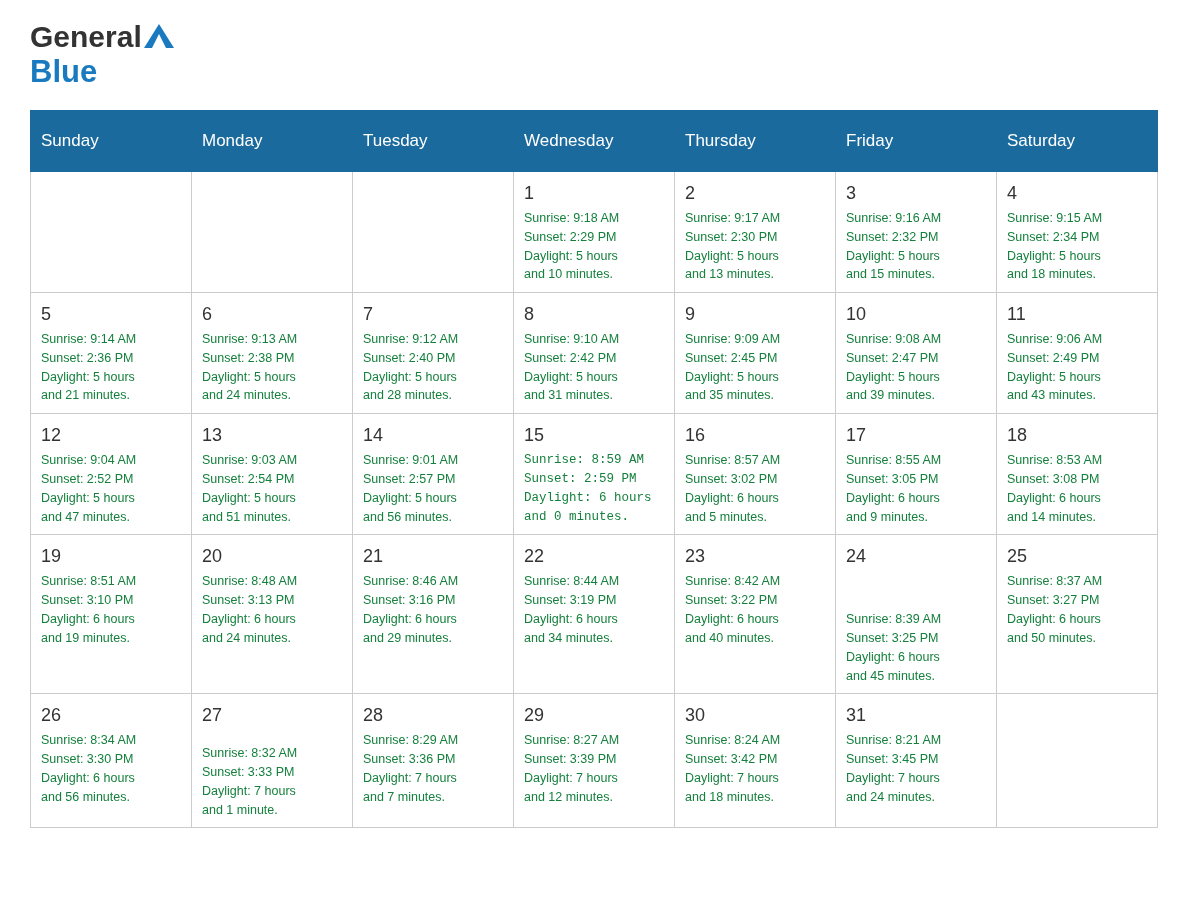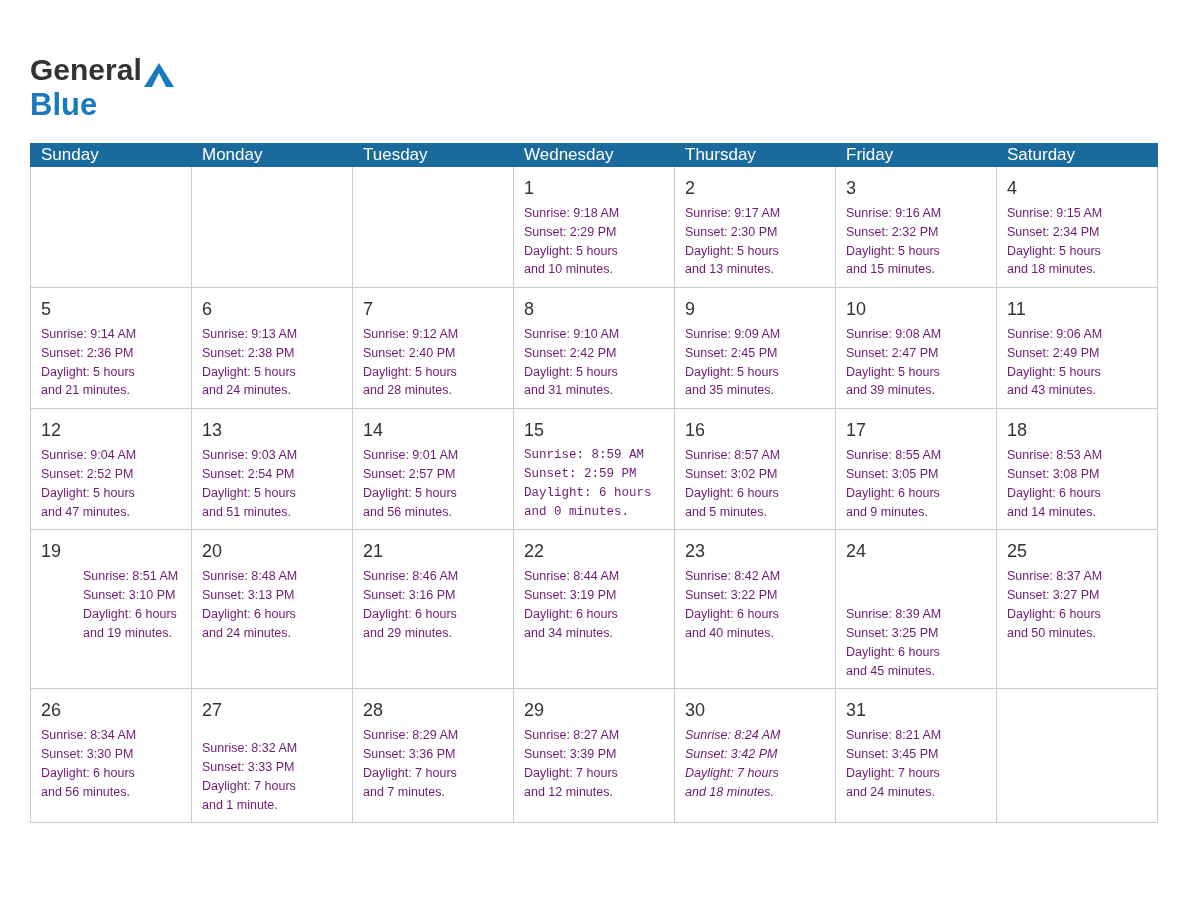--- a/index.html
+++ b/index.html
@@ -37,21 +37,21 @@
     }
     .calendar {
       width: 100%;
       border-collapse: collapse;
       border: 1px solid #ccc;
     }
     .calendar th {
       background-color: #1a6a9e;
       color: #ffffff;
       text-align: left;
-      padding: 1px 10px;
+      padding: 20px 10px;
       font-size: 17px;
       font-weight: normal;
       border: 1px solid #1a6a9e;
     }
     .calendar td {
       vertical-align: top;
       padding: 8px 10px;
       border: 1px solid #ccc;
       width: calc(100% / 7);
       height: 110px;
@@ -61,36 +61,35 @@
     }
     .day-number {
       font-size: 18px;
       font-weight: normal;
       color: #333;
       display: block;
       margin-bottom: 3px;
     }
     .day-info {
       font-size: 12.5px;
-      color: #701a75;
+      color: #15803d;
       line-height: 1.5;
     }
     .empty-cell {
       background: #fff;
     }
     
     .logo-wrapper {
       display: flex;
       flex-direction: column;
       align-items: flex-start;
     }
     .logo-line1 {
       display: flex;
-      align-items: flex-end;
-      margin-top: 33px;
+      align-items: flex-start;
     }
   </style>
 </head>
 <body>
 
 <div class="header">
   <div class="logo">
     <div class="logo-wrapper">
       <div class="logo-line1">
         <span style="font-size:30px;font-weight:bold;color:#333;font-family:Arial,sans-serif;">General</span>
@@ -254,21 +253,21 @@
           <span class="day-number">18</span>
           <div class="day-info" style="white-space: pre-line;">Sunrise: 8:53 AM
 Sunset: 3:08 PM
 Daylight: 6 hours
 and 14 minutes.</div>
         </td>
       </tr>
       <tr>
         <td>
           <span class="day-number">19</span>
-          <div class="day-info" style="white-space: pre-line; margin-left: 42px;">Sunrise: 8:51 AM
+          <div class="day-info" style="white-space: pre-line;">Sunrise: 8:51 AM
 Sunset: 3:10 PM
 Daylight: 6 hours
 and 19 minutes.</div>
         </td>
         <td>
           <span class="day-number">20</span>
           <div class="day-info" style="white-space: pre-line;">Sunrise: 8:48 AM
 Sunset: 3:13 PM
 Daylight: 6 hours
 and 24 minutes.</div>
@@ -333,21 +332,21 @@
         </td>
         <td>
           <span class="day-number">29</span>
           <div class="day-info" style="white-space: pre-line;">Sunrise: 8:27 AM
 Sunset: 3:39 PM
 Daylight: 7 hours
 and 12 minutes.</div>
         </td>
         <td>
           <span class="day-number">30</span>
-          <div class="day-info" style="white-space: pre-line; font-style: italic;">Sunrise: 8:24 AM
+          <div class="day-info" style="white-space: pre-line;">Sunrise: 8:24 AM
 Sunset: 3:42 PM
 Daylight: 7 hours
 and 18 minutes.</div>
         </td>
         <td>
           <span class="day-number">31</span>
           <div class="day-info" style="white-space: pre-line;">Sunrise: 8:21 AM
 Sunset: 3:45 PM
 Daylight: 7 hours
 and 24 minutes.</div>

